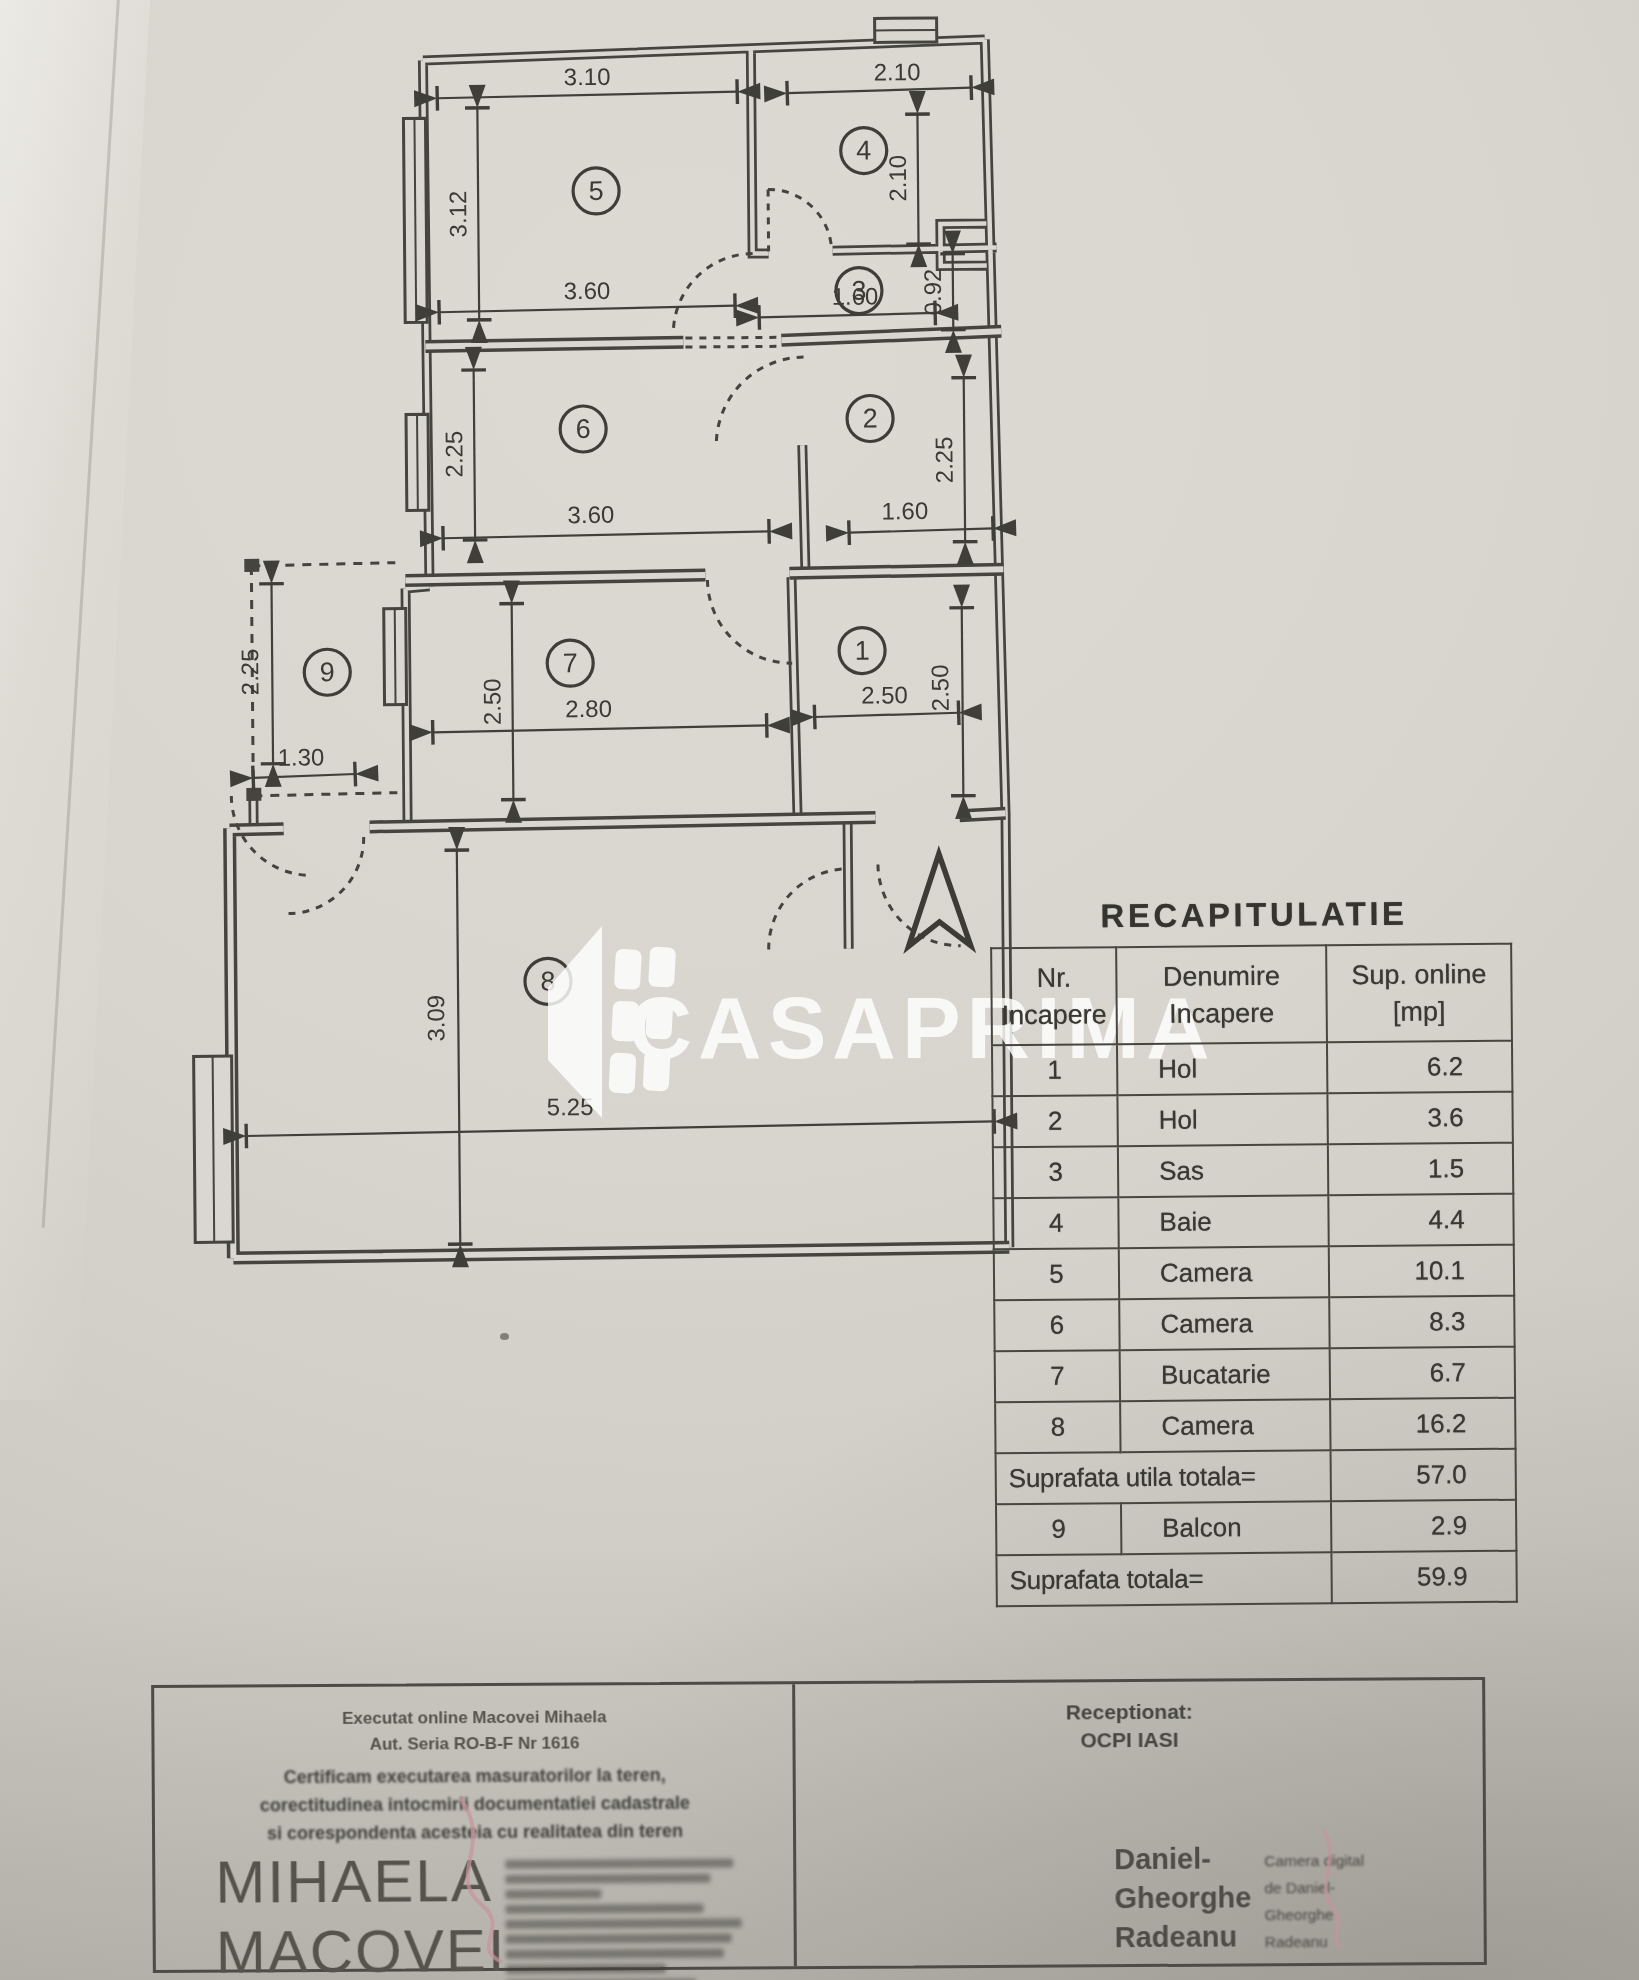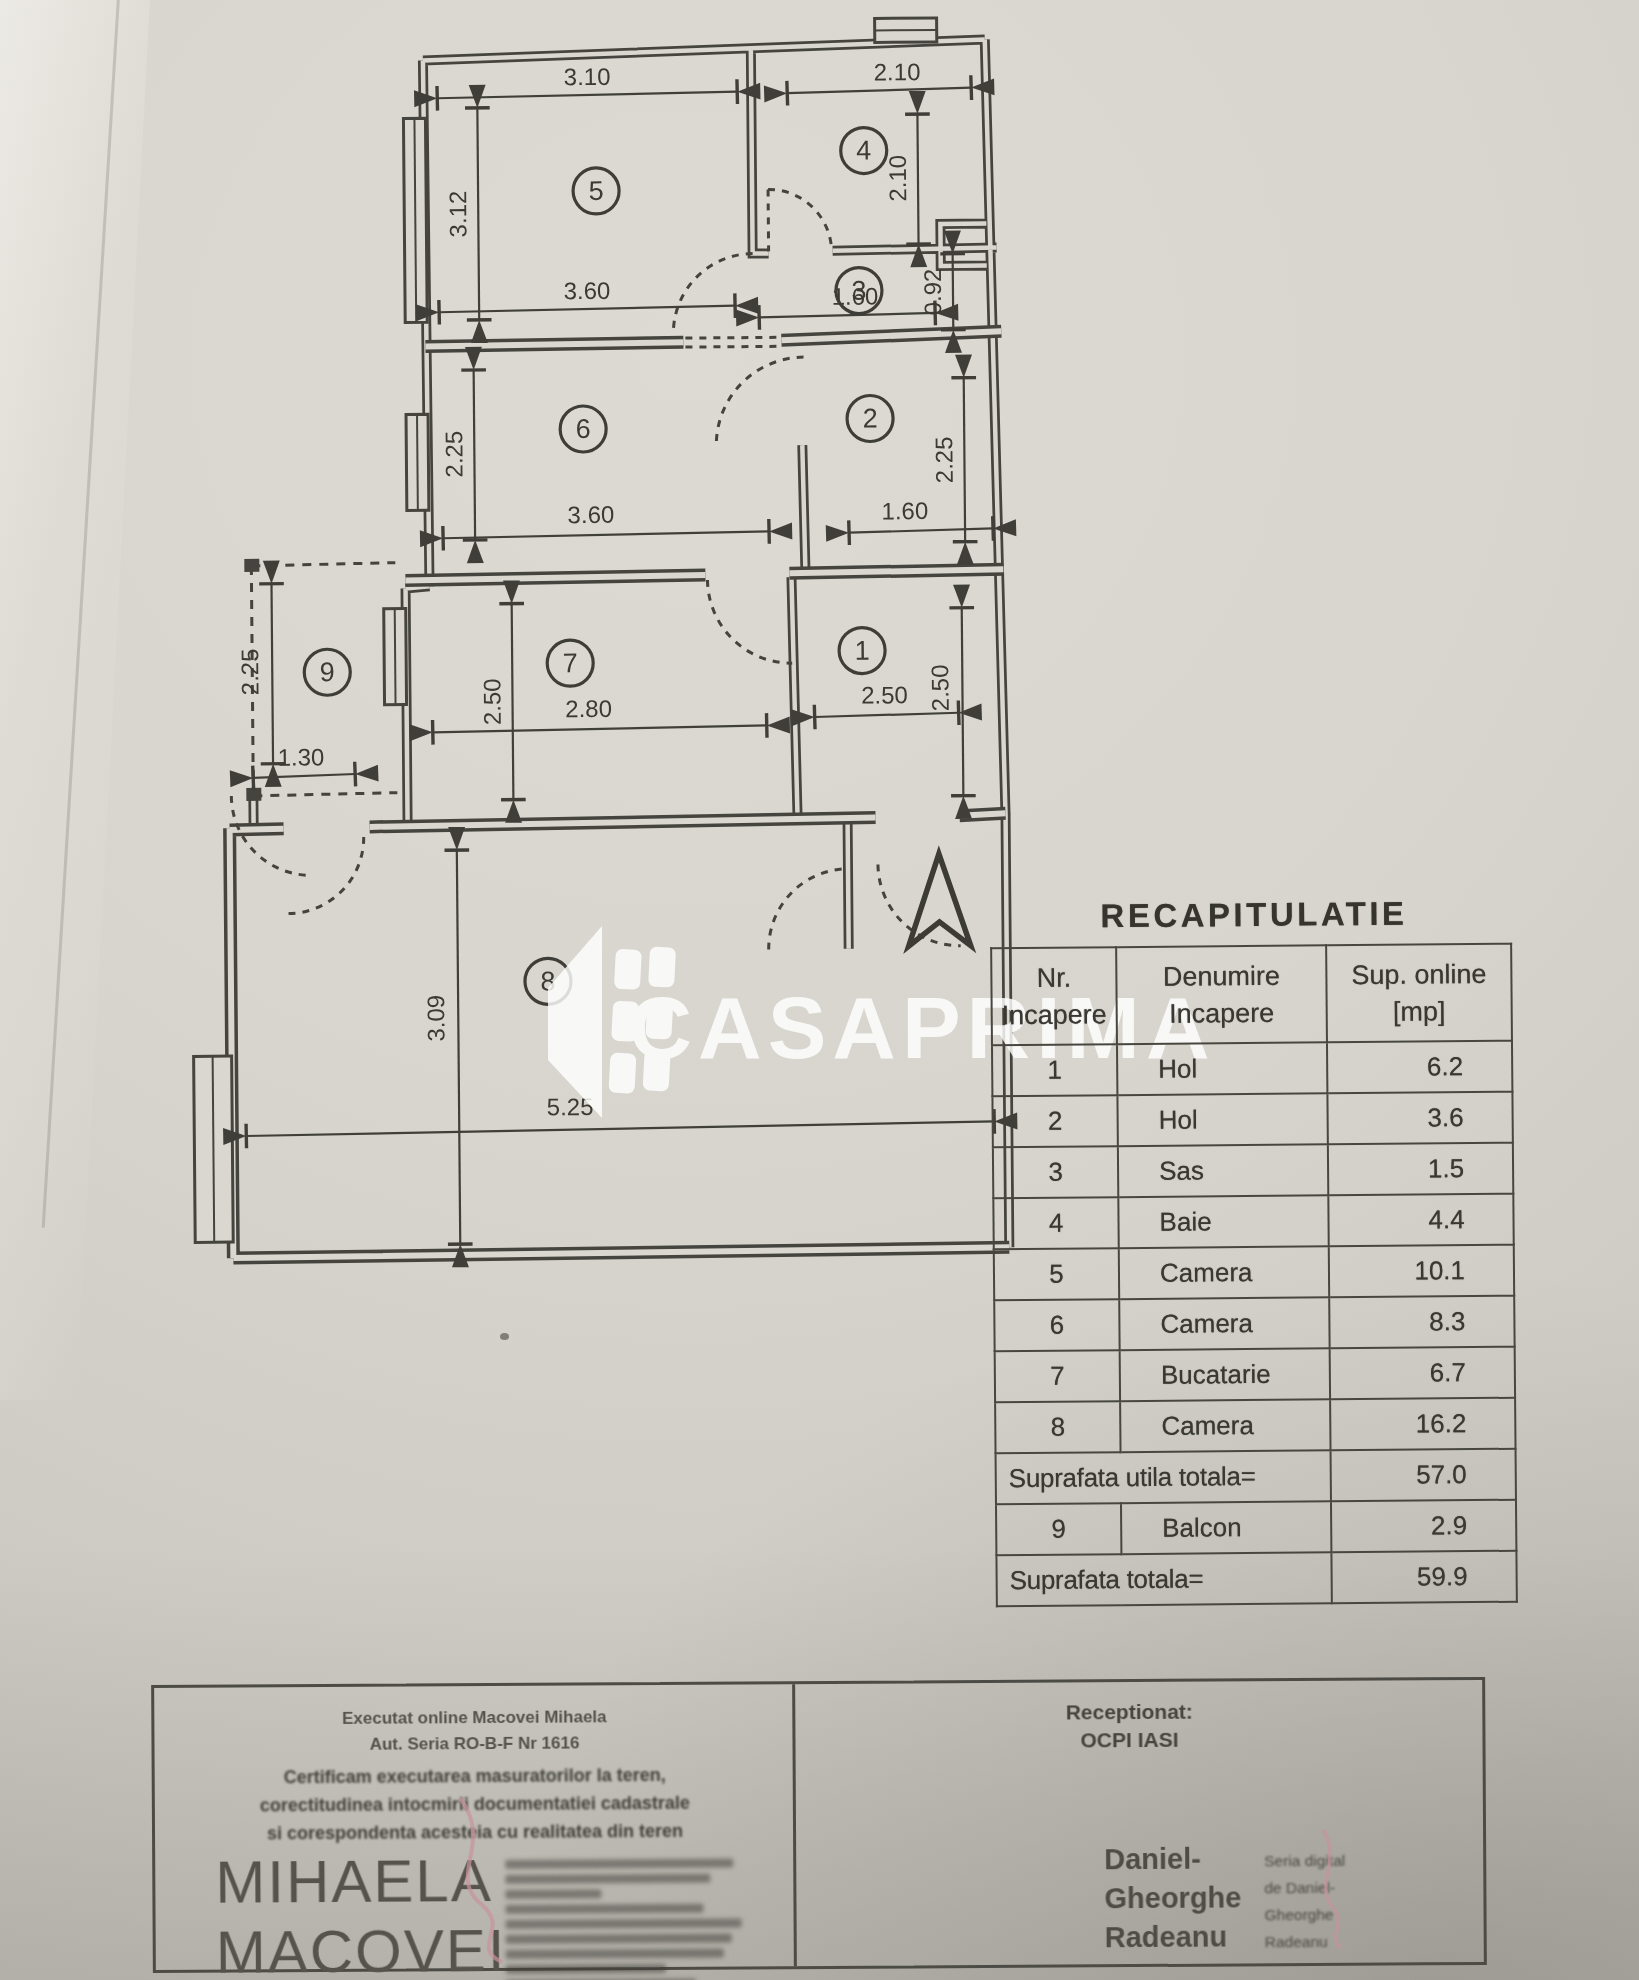--- a/index.html
+++ b/index.html
@@ -58,21 +58,21 @@
   .cert{position:absolute;left:30px;width:580px;text-align:center;font-size:18px;
     font-weight:700;color:#403f39;filter:blur(1.2px);}
   .c1{top:80px;} .c2{top:108px;} .c3{top:136px;}
   .bigname{position:absolute;left:60px;top:160px;font-size:60px;font-weight:500;
     letter-spacing:2px;color:#55534c;line-height:70px;filter:blur(0.4px);}
   .sigdetails{position:absolute;left:350px;top:168px;width:250px;}
   .sigbar{height:9px;margin:6px 0;background:rgba(62,60,54,.5);filter:blur(2px);border-radius:2px;}
   .rcv{position:absolute;left:184px;width:300px;text-align:center;font-size:21px;
     font-weight:700;color:#46453f;filter:blur(0.5px);}
   .rcv1{top:18px;} .rcv2{top:46px;}
-  .signer{position:absolute;left:308px;top:158px;font-size:29px;font-weight:600;
+  .signer{position:absolute;left:318px;top:158px;font-size:29px;font-weight:600;
     color:#4e4c46;line-height:39px;filter:blur(0.5px);}
   .dignote{position:absolute;left:468px;top:166px;font-size:15.5px;color:#4a4842;
     line-height:27px;filter:blur(0.9px);}
   .pinksvg{position:absolute;z-index:5;pointer-events:none;}
   .speck{position:absolute;left:500px;top:1333px;width:9px;height:7px;border-radius:50%;
     background:rgba(60,58,50,.55);z-index:2;}
 </style>
 </head>
 <body>
 
@@ -338,21 +338,21 @@
     </div>
     <div class="fr">
       <div class="rcv rcv1">Receptionat:</div>
       <div class="rcv rcv2">OCPI IASI</div>
       <div class="signer">
         <span>Daniel-</span><br>
         <span>Gheorghe</span><br>
         <span>Radeanu</span>
       </div>
       <div class="dignote">
-        <span>Seria digital</span><br>
+        <span>Camera digital</span><br>
         <span>de Daniel-</span><br>
         <span>Gheorghe</span><br>
         <span>Radeanu</span>
       </div>
     </div>
   </div>
 
   <svg class="pinksvg" style="left:430px;top:1790px;" width="170" height="180">
     <path d="M30,8 C65,55 15,85 52,115 C80,138 40,158 72,172" stroke="#c9939b" stroke-width="4" fill="none" opacity="0.7" style="filter:blur(0.6px)"></path>
   </svg>

